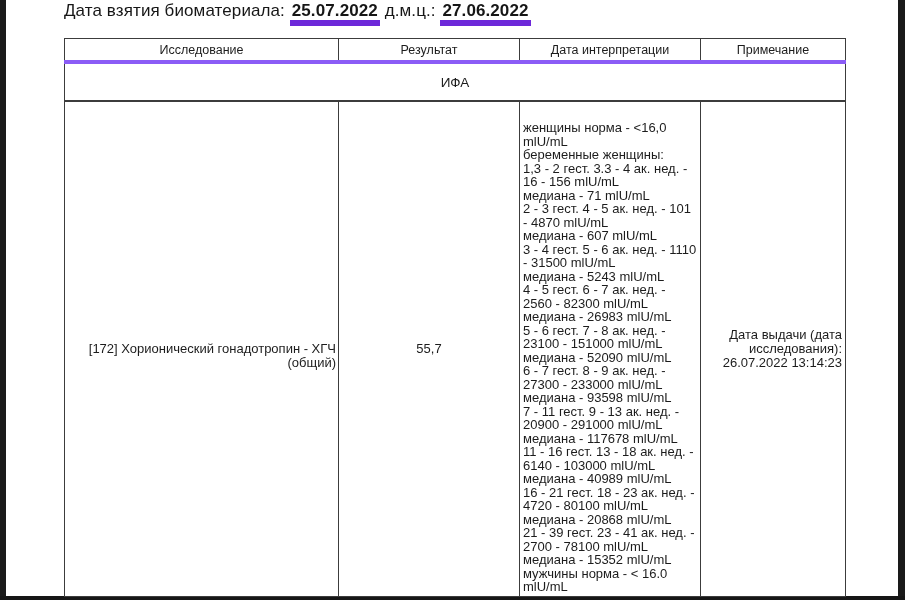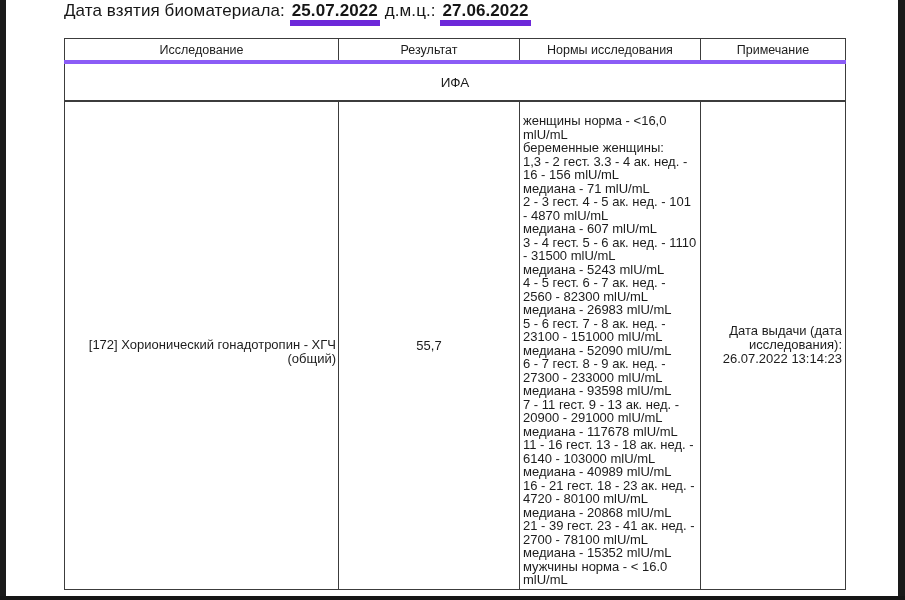--- a/index.html
+++ b/index.html
@@ -47,21 +47,21 @@
   }
   td.c-study{
     text-align:right;vertical-align:middle;
     padding:16px 2px 2px 3px;line-height:14px;
   }
   td.c-result{
     text-align:center;vertical-align:middle;padding:0 2px;
   }
   td.c-norms{
     text-align:left;vertical-align:top;
-    padding:12px 2px 2px 3px;
+    padding:19px 2px 2px 3px;
     line-height:13.5px;
     white-space:pre-line;
   }
   td.c-note{
     text-align:right;vertical-align:middle;
     padding:2px 3px 2px 2px;line-height:14px;
     white-space:pre-line;
   }
 </style>
 </head>
@@ -85,21 +85,21 @@
   <colgroup>
     <col style="width:274px">
     <col style="width:181px">
     <col style="width:181px">
     <col style="width:145px">
   </colgroup>
   <tbody>
       <tr class="hdr">
     <th>Исследование</th>
     <th>Результат</th>
-    <th>Нормы исследования</th>
+    <th>Дата интерпретации</th>
     <th>Примечание</th>
   </tr>
   <tr class="section">
     <td colspan="4">ИФА</td>
   </tr>
   <tr>
     <td class="c-study">[172] Хорионический гонадотропин - ХГЧ (общий)</td>
     <td class="c-result">55,7</td>
     <td class="c-norms">женщины норма - &lt;16,0 mlU/mL
 беременные женщины:

